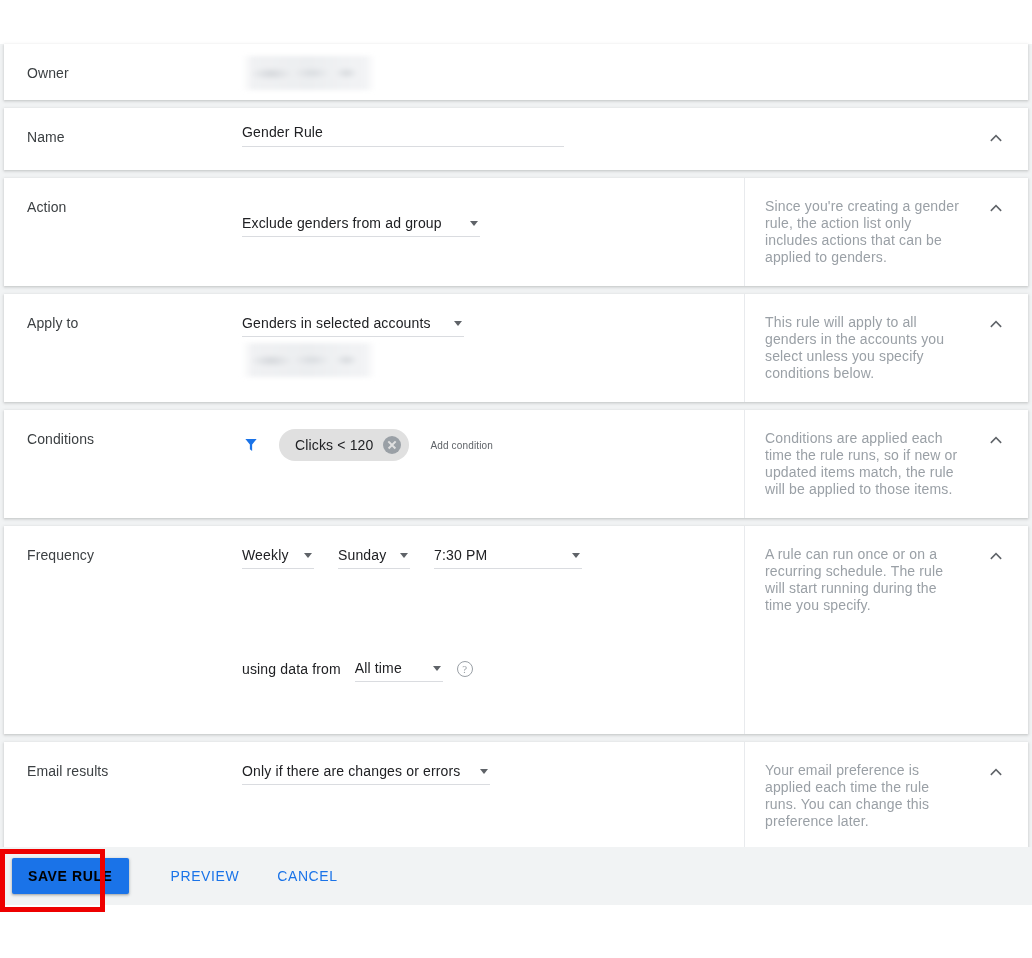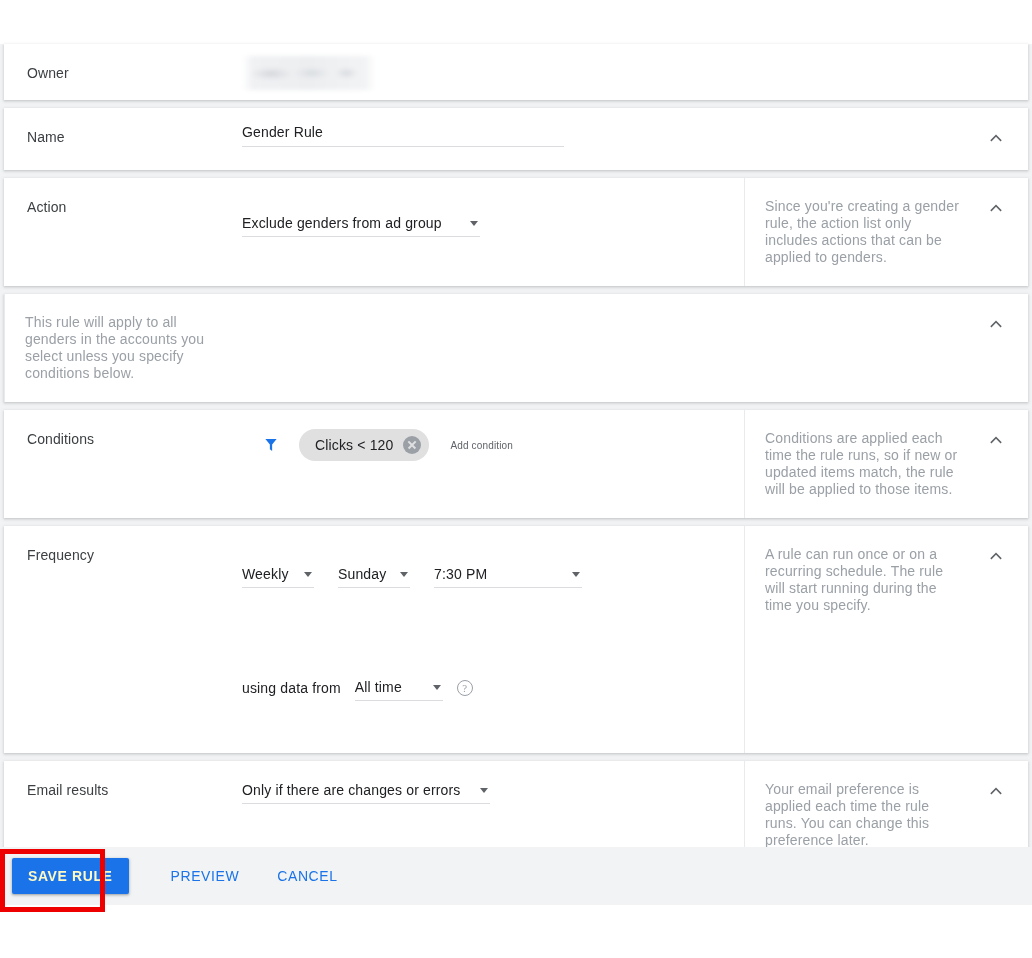--- a/index.html
+++ b/index.html
@@ -91,21 +91,21 @@
     border-left: 4.5px solid transparent;
     border-right: 4.5px solid transparent;
     border-top: 5px solid #5f6368;
     flex: 0 0 auto;
     margin-left: auto;
   }
   .select.w-action { min-width: 238px; }
   .select.w-applyto { min-width: 222px; }
   .select.w-email { min-width: 248px; }
   .select.w-weekly { min-width: 72px; }
-  .select.w-day { min-width: 72px; margin-top: 19px; }
+  .select.w-day { min-width: 72px; }
   .select.w-time { min-width: 148px; }
   .select.w-alltime { min-width: 88px; }
 
   
   .redacted {
     display: block;
     width: 134px;
     height: 34px;
     margin-top: 2px;
     background:
@@ -227,21 +227,21 @@
     left: 0; top: 847px;
     width: 1032px;
     height: 58px;
     background: #f1f3f4;
     display: flex;
     align-items: center;
     padding-left: 12px;
   }
   .btn-primary {
     background: #1a73e8;
-    color: #fef9c3;
+    color: #000000;
     font-size: 14px;
     font-weight: bold;
     letter-spacing: .6px;
     border: none;
     border-radius: 2px;
     padding: 0 16px;
     height: 36px;
     cursor: pointer;
     box-shadow: 0 1px 2px 0 rgba(60,64,67,.3), 0 1px 3px 1px rgba(60,64,67,.15);
     font-family: "Liberation Sans", sans-serif;
@@ -324,34 +324,44 @@
         <div class="help-text">Since you're creating a gender rule, the action list only includes actions that can be applied to genders.</div>
         <div class="collapse-btn">
           <svg width="24" height="24" viewBox="0 0 24 24" aria-hidden="true">
             <path d="M7.4 15.4 12 10.8l4.6 4.6 1.1-1.1L12 8.6 6.3 14.3z" fill="#5f6368"></path>
           </svg>
         </div>
       </div>
     </div>
 
     <div class="card">
+      <div class="card-left">
+        <div class="row-label">Apply to</div>
+        <div class="fields" style="padding-top:18px;padding-bottom:18px;">
+          <div class="select w-applyto">
+            <span>Genders in selected accounts</span>
+            <span class="caret"></span>
+          </div>
+          <span class="redacted applyto"></span>
+        </div>
+      </div>
       <div class="card-right">
         <div class="help-text">This rule will apply to all genders in the accounts you select unless you specify conditions below.</div>
         <div class="collapse-btn">
           <svg width="24" height="24" viewBox="0 0 24 24" aria-hidden="true">
             <path d="M7.4 15.4 12 10.8l4.6 4.6 1.1-1.1L12 8.6 6.3 14.3z" fill="#5f6368"></path>
           </svg>
         </div>
       </div>
     </div>
 
     <div class="card">
       <div class="card-left">
         <div class="row-label">Conditions</div>
-        <div class="fields" style="padding-top:18px;padding-bottom:52px;margin-left:20px;">
+        <div class="fields" style="padding-top:18px;padding-bottom:52px;">
           <div class="cond-row">
             <svg class="filter-icon" viewBox="0 0 24 24" aria-hidden="true">
               <path d="M4.5 4h15l-6 7.2V20l-3-2.2v-6.6z" fill="#1a73e8"></path>
             </svg>
             <span class="chip">
               <span>Clicks &lt; 120</span>
               <span class="chip-x"></span>
             </span>
             <span class="add-condition">Add condition</span>
           </div>

